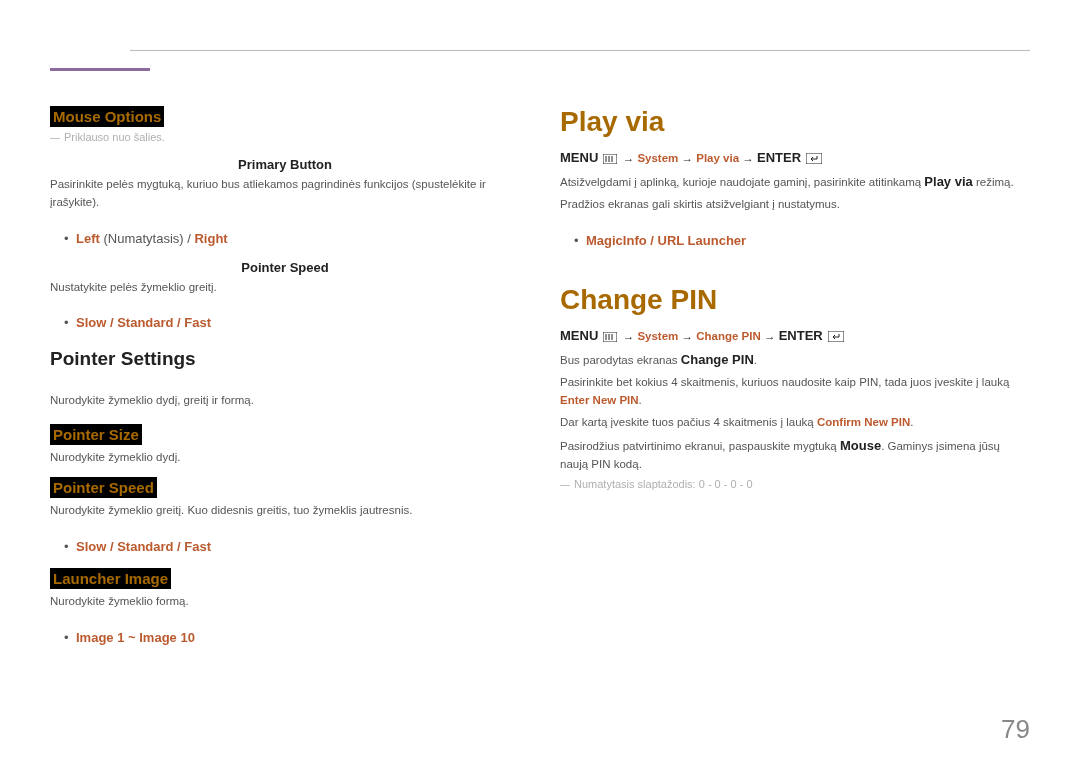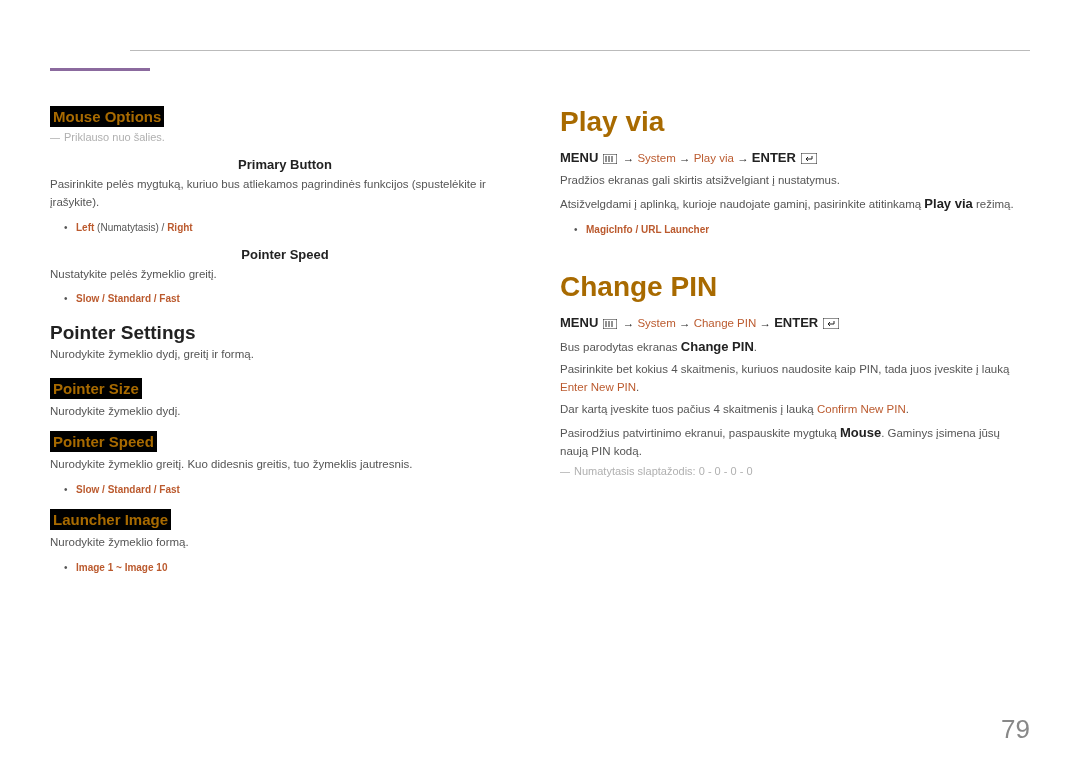--- a/index.html
+++ b/index.html
@@ -50,21 +50,21 @@
   .h-title-large {
     color: #a86a00;
     font-size: 28px;
     font-weight: 600;
     margin-bottom: 10px;
   }
   .h-title-mid {
     color: #222;
     font-size: 19px;
     font-weight: 600;
-    margin-bottom: 2px;
+    margin-bottom: 22px;
     margin-top: 8px;
   }
   .h-sub {
     color: #222;
     font-size: 13px;
     font-weight: bold;
     margin-top: 14px;
     margin-bottom: 4px;
     text-align: center;
   }
@@ -74,37 +74,37 @@
     margin-bottom: 4px;
   }
   .body {
     color: #555;
     font-size: 11.5px;
     line-height: 1.55;
     margin-bottom: 4px;
   }
   .bullet {
     color: #555;
-    font-size: 10px;
+    font-size: 13px;
     margin-left: 14px;
-    margin-top: 10px;
+    margin-top: 19px;
     margin-bottom: 8px;
     position: relative;
     padding-left: 12px;
   }
   .bullet::before {
     content: "•";
     position: absolute;
     left: 0;
     top: 0;
     color: #555;
   }
   .opt { color: #bb5a2e; font-weight: bold; }
   .path-strong { font-weight: bold; color: #222; font-size: 13px; margin-top: 40px; }
-  .path-hl { color: #bb5a2e; font-weight: normal; }
+  .path-hl { color: #bb5a2e; font-weight: bold; }
   .arrow { color: #222; font-weight: bold; }
   .icon-box {
     display: inline-block;
     vertical-align: middle;
     margin: 0 2px;
   }
   svg.icon { display: inline-block; vertical-align: -2px; }
   .block { margin-bottom: 18px; }
   .page-num {
     position: absolute;
@@ -188,24 +188,24 @@
           <span class="path-hl">System</span>
           <span class="arrow"> → </span>
           <span class="path-hl">Play via</span>
           <span class="arrow"> → </span>
           <span class="path-strong">ENTER</span>
           <span class="icon-box"><svg class="icon" width="16" height="11">
                 <rect x="0" y="0" width="16" height="11" fill="none" stroke="#222" stroke-width="1"></rect>
                 <path d="M11 3 L11 6 L5 6 M7 4 L5 6 L7 8" fill="none" stroke="#222" stroke-width="1"></path>
               </svg></span>
         </div>
+        <div class="body">
+          <span>Atsižvelgdami į aplinką, kurioje naudojate gaminį, pasirinkite atitinkamą </span><span class="path-strong">Play via</span><span> režimą.</span>
+        </div>
         <div class="body">Pradžios ekranas gali skirtis atsižvelgiant į nustatymus.</div>
-        <div class="body">
-          <span>Atsižvelgdami į aplinką, kurioje naudojate gaminį, pasirinkite atitinkamą </span><span class="path-strong">Play via</span><span> režimą.</span>
-        </div>
         <div class="bullet">
           <span class="opt">MagicInfo / URL Launcher</span>
         </div>
       </div>
 
       <div class="block" style="margin-top:36px">
         <div class="h-title-large">Change PIN</div>
         <div class="body">
           <span class="path-strong">MENU</span>
           <span class="icon-box"><svg class="icon" width="14" height="10">

